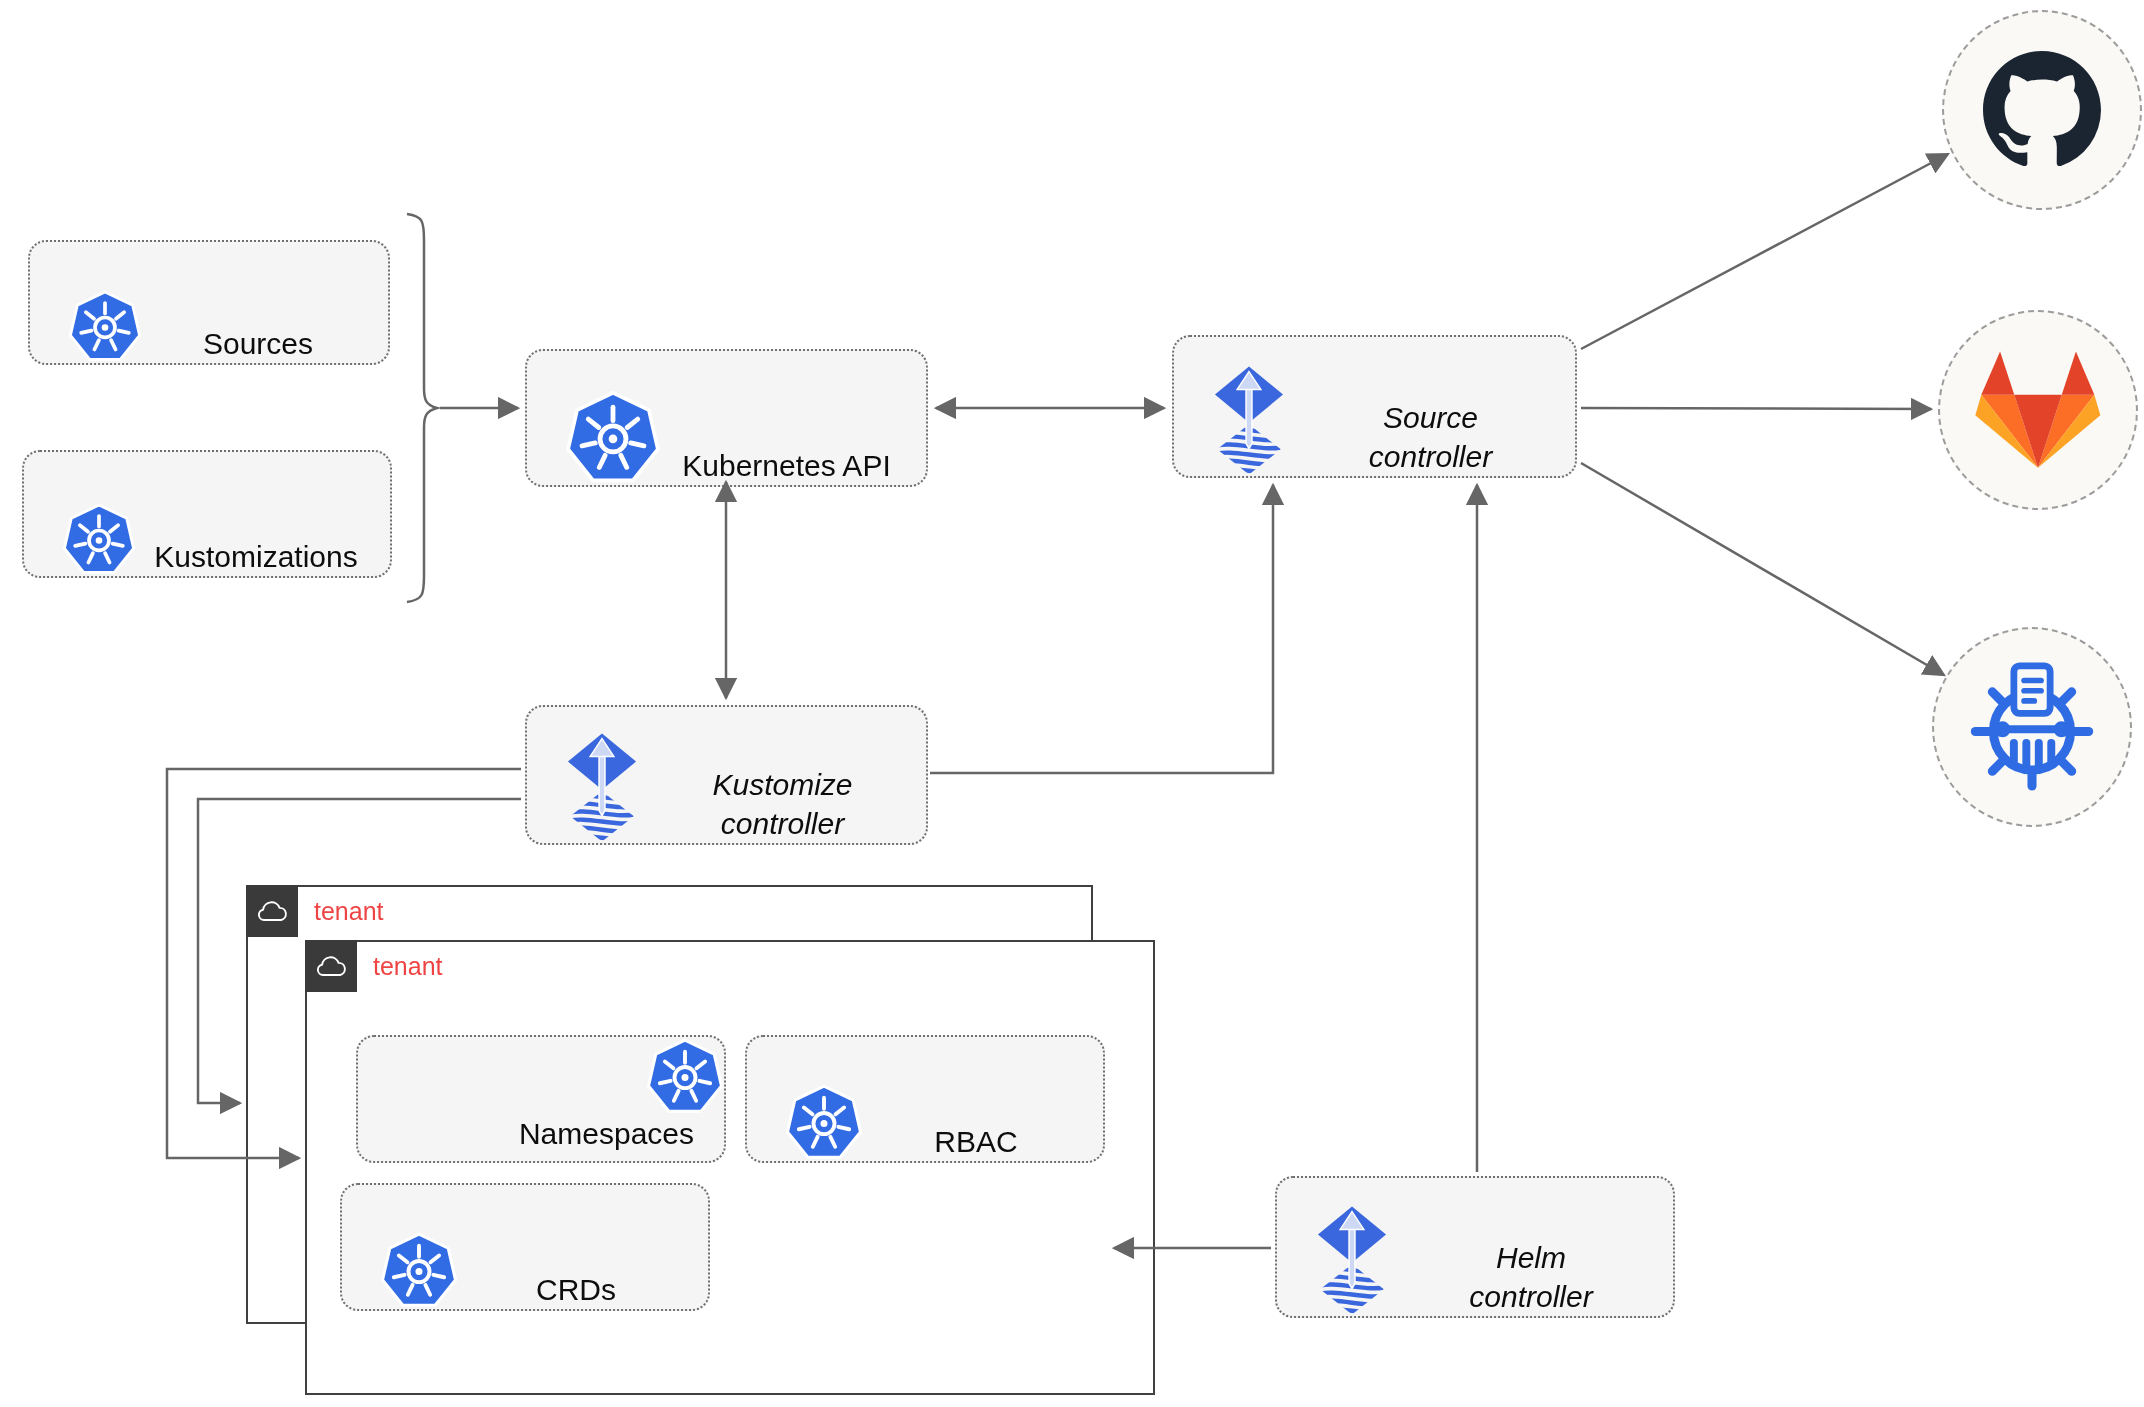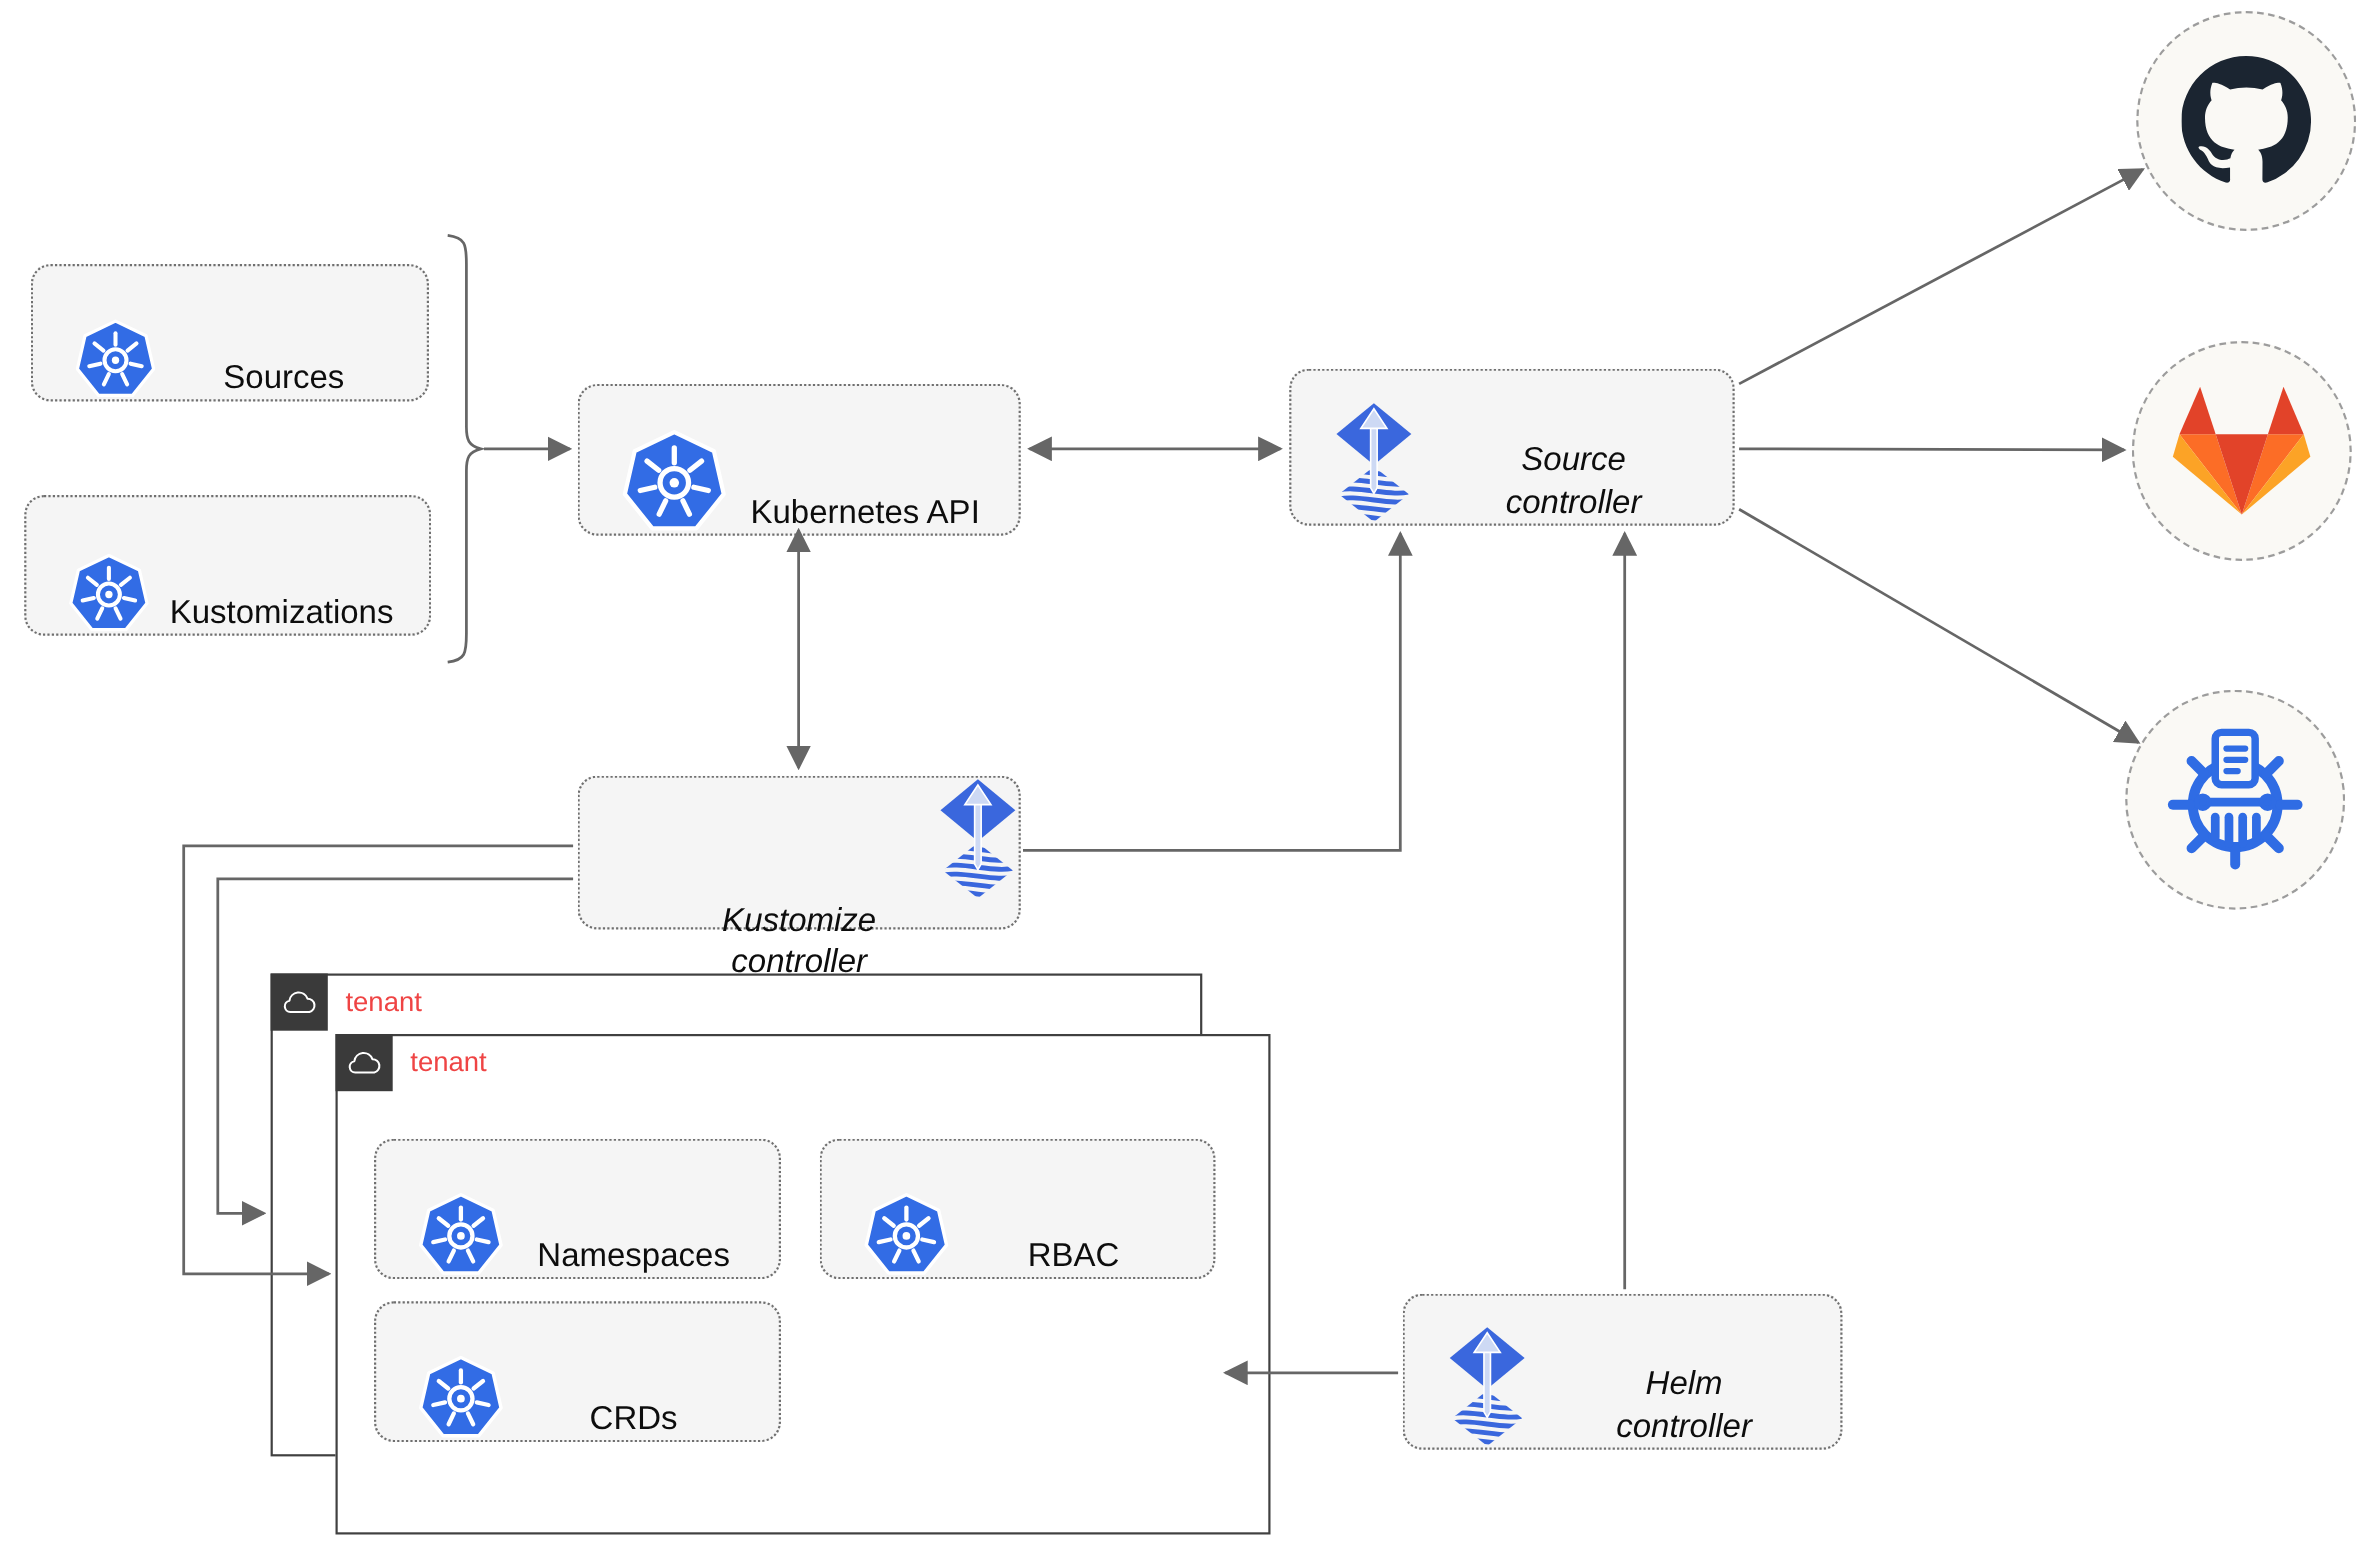--- a/index.html
+++ b/index.html
@@ -17,23 +17,23 @@
   .node .label{
     flex:1; text-align:center; font-size:30px; color:#0d0d0d;
     line-height:1.28; padding:0 30px 0 16px;
   }
   .node.wrap .label{padding:0; max-width:200px; margin:0 auto;font-style:italic;}
   
   #box-sources        {left:28px;  top:240px; width:362px; height:125px;}
   #box-kustomizations {left:22px;  top:450px; width:370px; height:128px;}
   #box-k8s-api        {left:525px; top:349px; width:403px; height:138px;}
   #box-source-ctrl    {left:1172px;top:335px; width:405px; height:143px;}
-  #box-kustomize-ctrl {left:525px; top:705px; width:403px; height:140px;flex-direction:column;}
+  #box-kustomize-ctrl {left:525px; top:705px; width:403px; height:140px;}
   #box-helm-ctrl      {left:1275px;top:1176px;width:400px; height:142px;}
-  #box-namespaces     {left:340px; top:1035px;width:370px; height:128px; z-index:5;}
+  #box-namespaces     {left:356px; top:1035px;width:370px; height:128px; z-index:5;flex-direction:column;}
   #box-rbac           {left:745px; top:1035px;width:360px; height:128px; z-index:5;}
   #box-crds           {left:340px; top:1183px;width:370px; height:128px; z-index:5;}
   #box-releases       {left:745px; top:1183px;width:360px; height:128px; z-index:5;}
   
   .tenant{position:absolute; box-sizing:border-box; background:#ffffff; border:2px solid #404040;}
   #tenant-outer{left:246px; top:885px; width:847px; height:439px; z-index:1;}
   #tenant-inner{left:305px; top:940px; width:850px; height:455px; z-index:2;}
   .tenant-head{
     position:absolute; top:-2px; left:-2px; width:52px; height:52px;
     background:#3a3a3a; display:flex; align-items:center; justify-content:center;

